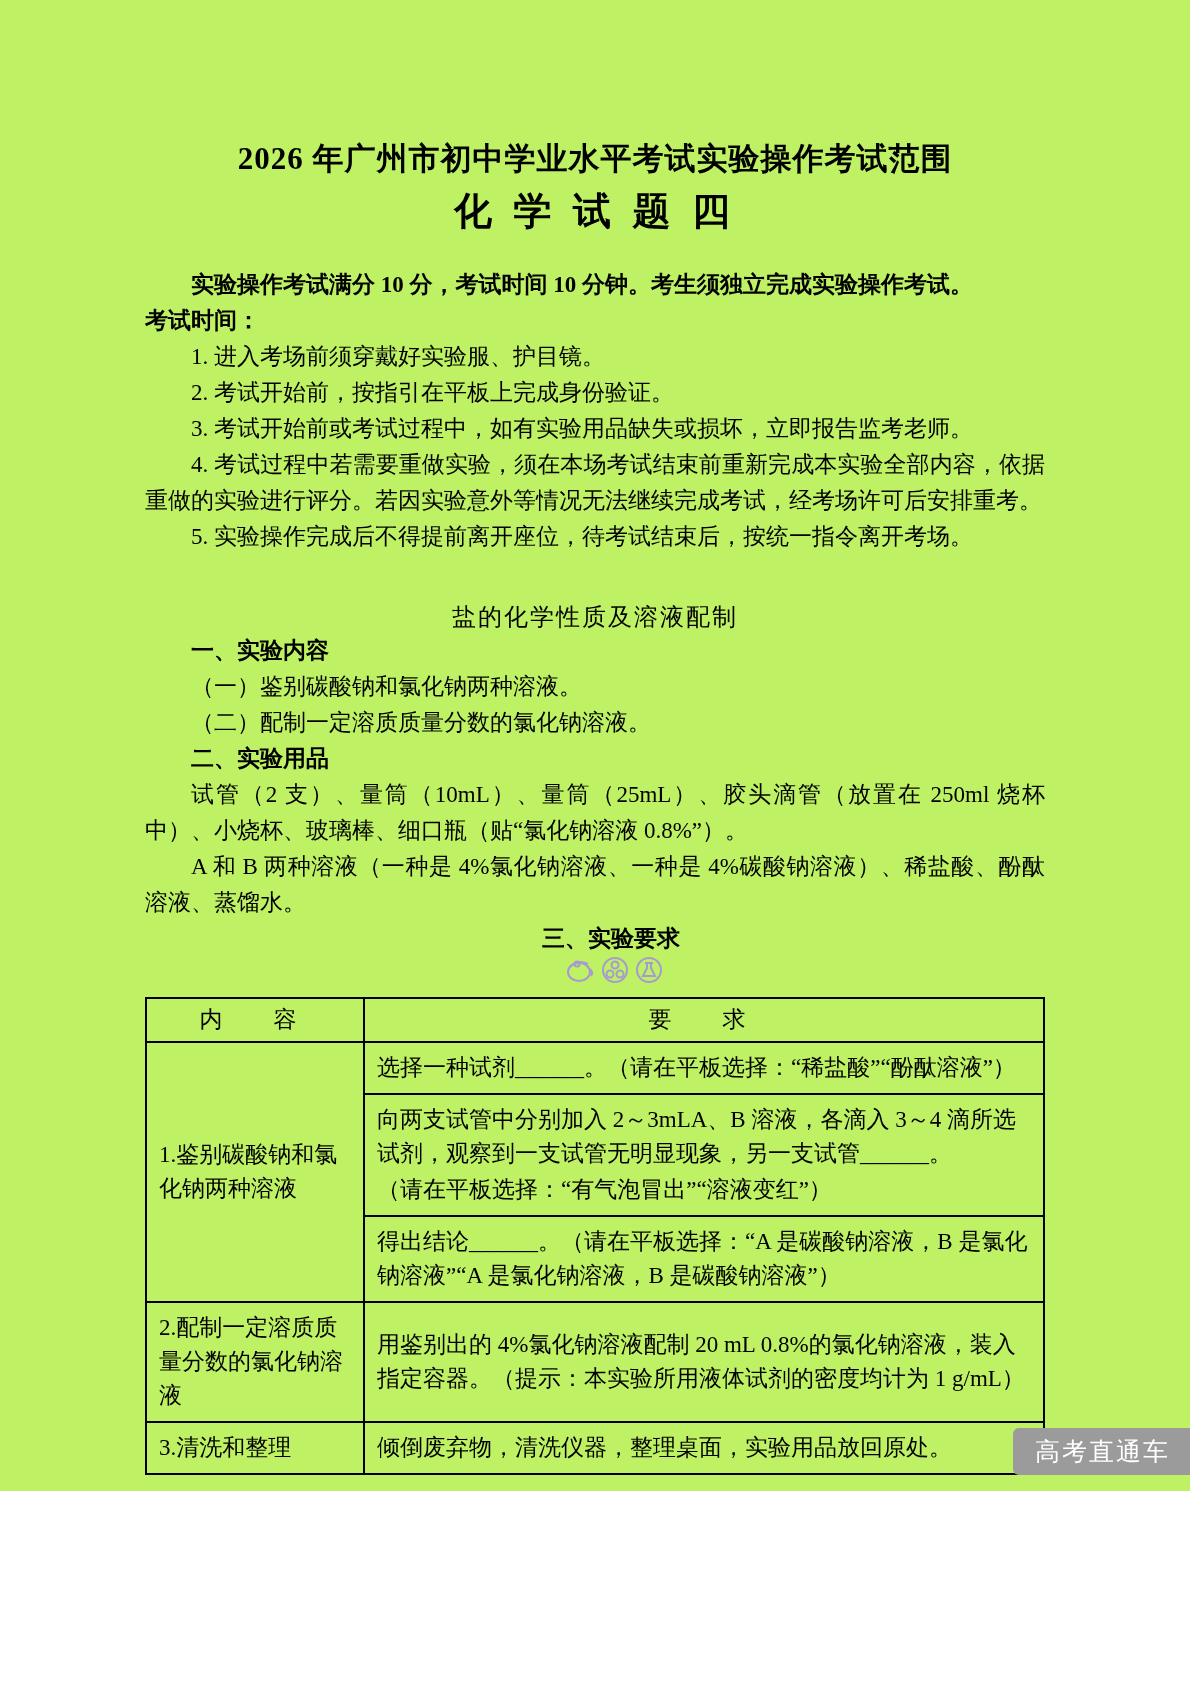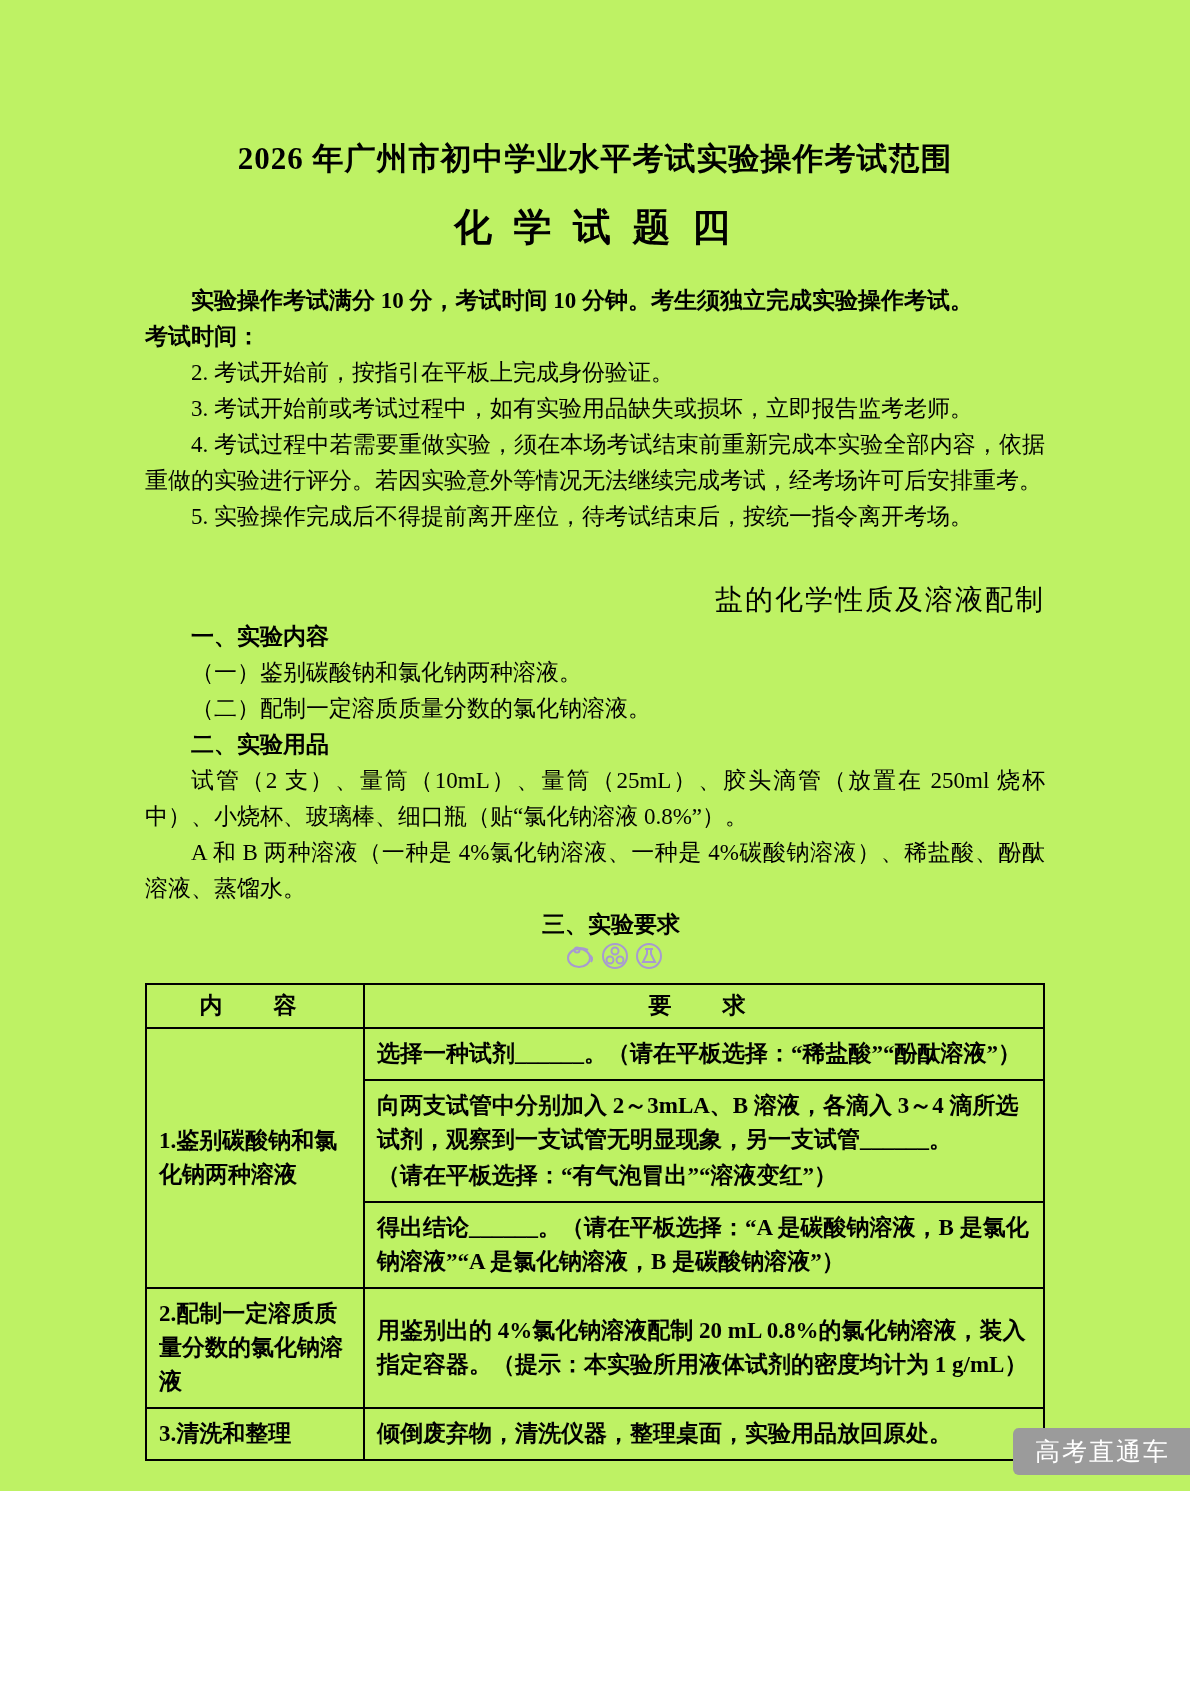--- a/index.html
+++ b/index.html
@@ -22,33 +22,33 @@
     text-align: center;
     font-size: 31px;
     font-weight: bold;
     letter-spacing: 1px;
   }
   .doc-subtitle {
     text-align: center;
     font-size: 38px;
     font-weight: bold;
     letter-spacing: 6px;
-    margin-top: 22px;
+    margin-top: 6px;
   }
   .para {
     font-size: 23px;
     line-height: 36px;
     text-align: justify;
   }
   .indent { text-indent: 2em; }
   .bold { font-weight: bold; }
   .intro { margin-top: 30px; }
   .section-title {
-    text-align: right;
-    font-size: 28px;
+    text-align: center;
+    font-size: 24px;
     margin-top: 46px;
     letter-spacing: 2px;
   }
   .after-section { }
   .req-line {
     display: flex;
     align-items: center;
   }
   .req-line .para { text-indent: 0; }
   .req-heading-wrap { margin-left: 2em; flex-direction: column; }
@@ -64,21 +64,21 @@
   table.req-table {
     border-collapse: collapse;
     width: 898px;
     margin-top: 10px;
     table-layout: fixed;
   }
   table.req-table th, table.req-table td {
     border: 2px solid #000;
     font-size: 23px;
     line-height: 34px;
-    font-weight: bold;
+    font-weight: normal;
     padding: 8px 12px;
     vertical-align: middle;
     text-align: left;
   }
   table.req-table th {
     text-align: center;
     padding: 4px 12px;
     letter-spacing: 14px;
   }
   col.c1 { width: 218px; }
@@ -102,20 +102,21 @@
 <body>
 
 <div class="page">
   <div class="content">
 
     <div class="doc-title">2026 年广州市初中学业水平考试实验操作考试范围</div>
     <div class="doc-subtitle">化 学 试 题 四</div>
 
     <p class="para indent bold intro">实验操作考试满分 10 分，考试时间 10 分钟。考生须独立完成实验操作考试。</p>
     <p class="para bold">考试时间：</p>
+    <p class="para indent">1. 进入考场前须穿戴好实验服、护目镜。</p>
     <p class="para indent">2. 考试开始前，按指引在平板上完成身份验证。</p>
     <p class="para indent">3. 考试开始前或考试过程中，如有实验用品缺失或损坏，立即报告监考老师。</p>
     <p class="para indent">4. 考试过程中若需要重做实验，须在本场考试结束前重新完成本实验全部内容，依据重做的实验进行评分。若因实验意外等情况无法继续完成考试，经考场许可后安排重考。</p>
     <p class="para indent">5. 实验操作完成后不得提前离开座位，待考试结束后，按统一指令离开考场。</p>
 
     <div class="section-title">盐的化学性质及溶液配制</div>
 
     <p class="para indent bold after-section">一、实验内容</p>
     <p class="para indent">（一）鉴别碳酸钠和氯化钠两种溶液。</p>
     <p class="para indent">（二）配制一定溶质质量分数的氯化钠溶液。</p>

